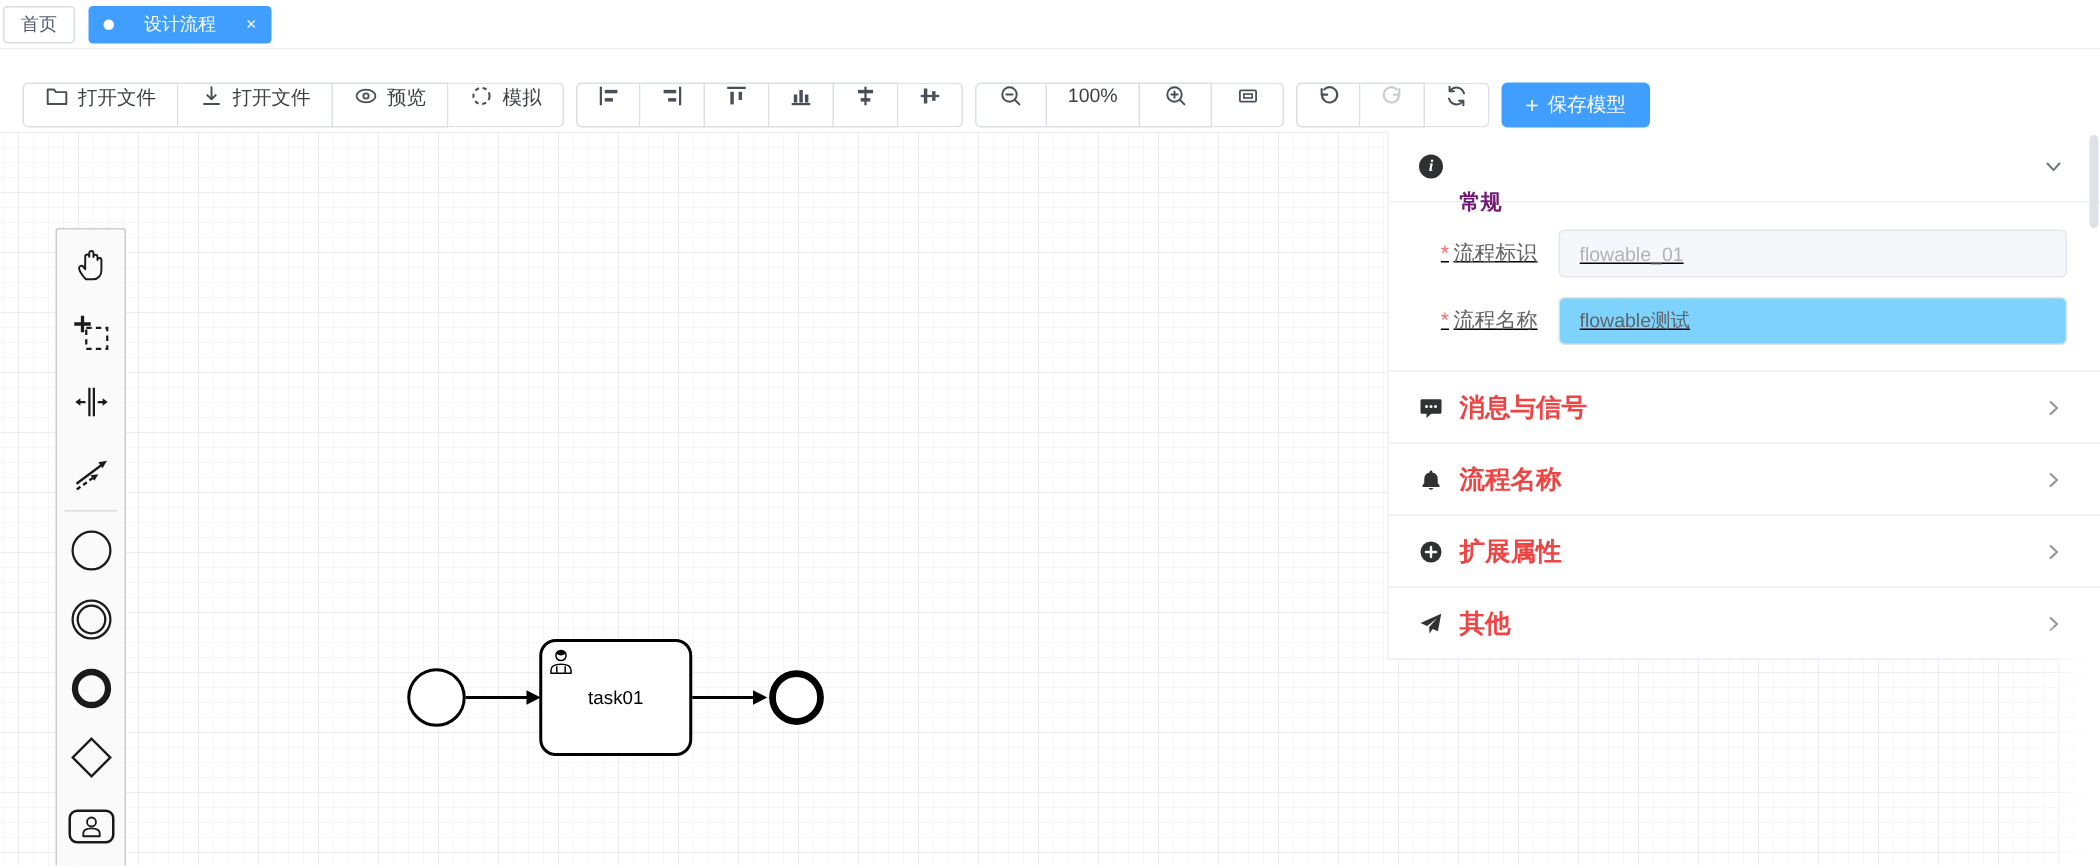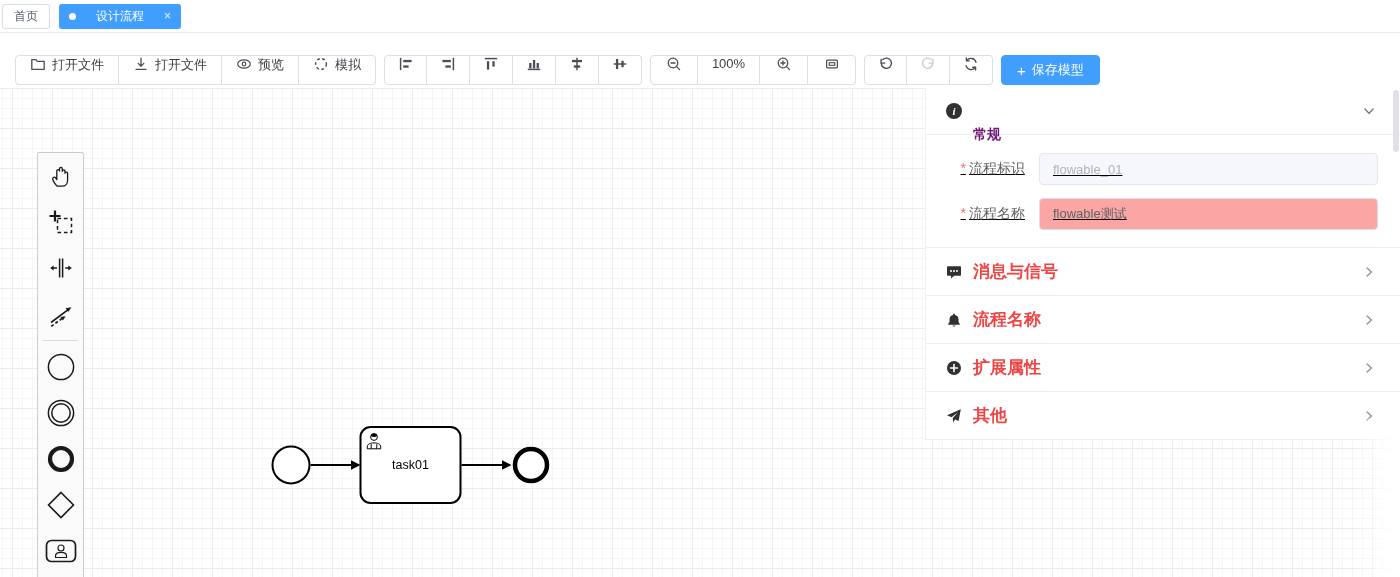--- a/index.html
+++ b/index.html
@@ -64,21 +64,21 @@
   .p-div { height:1px; background:#ebeef5; }
   .info-badge { width:16px; height:16px; border-radius:50%; background:#303133; color:#fff;
     font-size:11px; font-style:italic; font-weight:bold; font-family:"Liberation Serif",serif;
     display:flex; align-items:center; justify-content:center; }
   .p-form { padding:10px 22px 9px 0; background:#fff; }
   .f-row { display:flex; align-items:center; margin:8px 0 13px;text-decoration:underline; }
   .f-row:last-child { margin-bottom:8px; }
   .f-label { width:113px; text-align:right; font-size:14px; color:#606266; padding-right:14px; white-space:nowrap; }
   .f-req { color:#f56c6c; margin-right:3px; }
   .f-input { flex:1; height:32px; border:1px solid #dcdfe6; border-radius:4px; padding:0 13px;
-    font-size:13px; color:#606266; background:#fca5a5; outline:none;
+    font-size:13px; color:#606266; background:#7dd3fc; outline:none;
     font-family:"Liberation Sans","DejaVu Sans",sans-serif; }
   .f-input.is-disabled { background:#f5f7fa; border-color:#e4e7ed; color:#b0b3ba; }
   .sec-row { height:47px; }
   .sec-label { font-size:17px; font-weight:bold; color:#ef4444; }
 
   
   .right-fade { position:absolute; right:0; top:418px; width:42px; height:159px; pointer-events:none;
     background:linear-gradient(to right, rgba(255,255,255,0), #ffffff 85%); }
   .v-scroll { position:absolute; right:1px; top:90px; width:6px; height:62px; border-radius:3px;
     background:#dfe1e6; cursor:pointer; }

